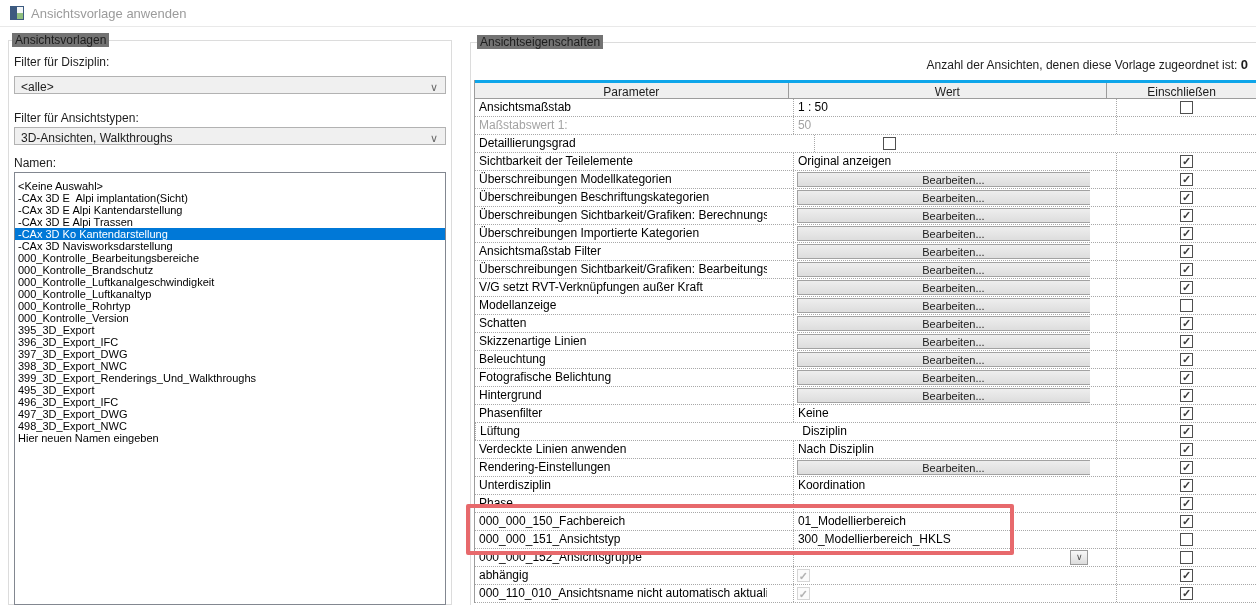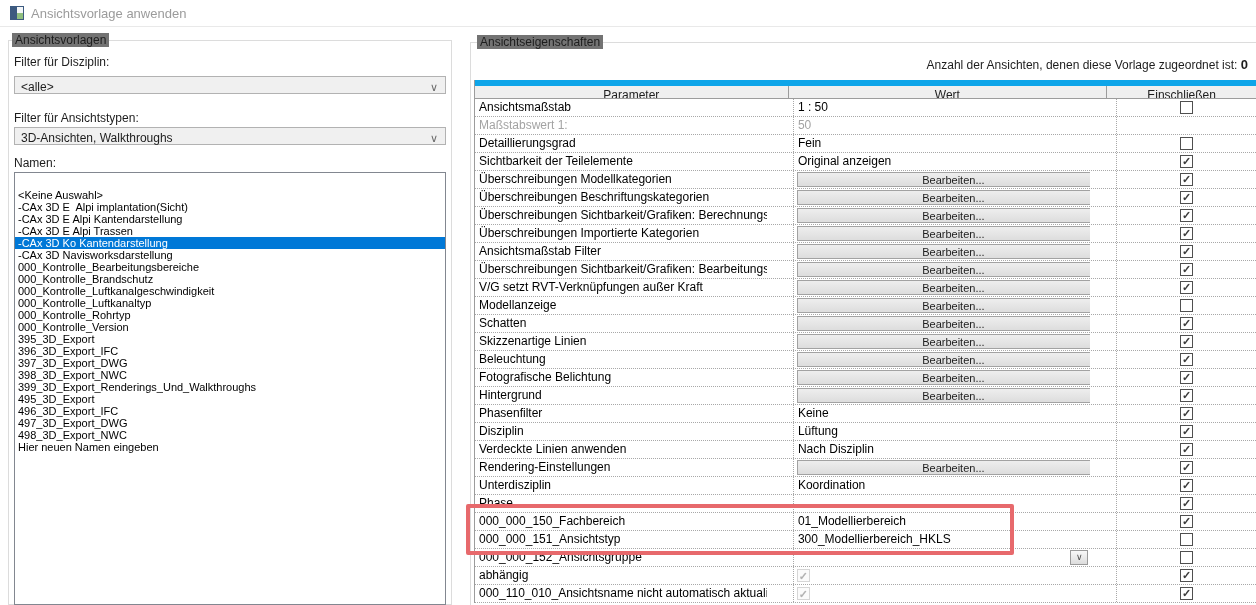--- a/index.html
+++ b/index.html
@@ -24,33 +24,33 @@
 
   .field-label { position:absolute; color:#1d1d1d; }
 
   
   .combo { position:absolute; height:18px; background:#f0f0f0; border:1px solid #b2b2b2;
     line-height:20px; padding-left:6px; color:#1d1d1d; cursor:default; }
   .combo .chev { position:absolute; right:7px; top:0; line-height:20px; color:#6a6a6a; font-size:11px; }
 
   
   .listbox { position:absolute; left:14px; top:172px; width:432px; height:433px;
-    background:#fff; border:1px solid #828790; padding-top:16px; overflow:hidden; }
+    background:#fff; border:1px solid #828790; padding-top:7px; overflow:hidden; }
   .list-item { height:12px; line-height:12px; font-size:11px; padding-left:3px;
     white-space:pre; color:#000; }
   .list-item.selected { background:#0078d7; color:#fff; }
 
   
   .count-line { position:absolute; top:57px; right:8px; white-space:nowrap; color:#1d1d1d; }
   .count-line b { font-size:13px; }
 
   .ptable { position:absolute; left:474px; top:80px; width:782px;
     border-left:1px solid #9c9c9c; }
   .thead { display:flex; height:19px; background:#efefef;
-    border-top:6px solid #0ea5e9; border-bottom:1px solid #9c9c9c; }
+    border-top:3px solid #0ea5e9; border-bottom:1px solid #9c9c9c; }
   .th { line-height:18px; text-align:center; color:#1d1d1d; overflow:hidden; white-space:nowrap; }
   .th.param { width:313px; }
   .th.wert  { width:319px; border-left:1px solid #9c9c9c; }
   .th.incl  { width:150px; border-left:1px solid #9c9c9c; }
 
   .t-row { display:flex; height:18px; border-bottom:1px dotted #a8a8a8;gap:26px; }
   .cell { height:17px; overflow:hidden; white-space:nowrap; }
   .cell.param { width:313px; line-height:17px; padding-left:4px; }
   .cell.wert  { width:319px; line-height:17px; border-left:1px dotted #a8a8a8; position:relative; }
   .cell.wert .val { padding-left:4px; }
@@ -151,21 +151,20 @@
           <span class="checkbox"></span>
         </div>
       </div>
       <div class="t-row">
         <div class="cell param gray">Maßstabswert 1:</div>
         <div class="cell wert"><span class="val gray">50</span></div>
         <div class="cell include"></div>
       </div>
       <div class="t-row">
         <div class="cell param">Detaillierungsgrad</div>
-        <div class="cell wert"><span class="val">Fein</span></div>
         <div class="cell include">
           <span class="checkbox"></span>
         </div>
       </div>
       <div class="t-row">
         <div class="cell param">Sichtbarkeit der Teilelemente</div>
         <div class="cell wert"><span class="val">Original anzeigen</span></div>
         <div class="cell include">
           <span class="checkbox checked">✓</span>
         </div>
@@ -288,22 +287,22 @@
         </div>
       </div>
       <div class="t-row">
         <div class="cell param">Phasenfilter</div>
         <div class="cell wert"><span class="val">Keine</span></div>
         <div class="cell include">
           <span class="checkbox checked">✓</span>
         </div>
       </div>
       <div class="t-row">
+        <div class="cell wert"><span class="val">Lüftung</span></div>
         <div class="cell param">Disziplin</div>
-        <div class="cell wert"><span class="val">Lüftung</span></div>
         <div class="cell include">
           <span class="checkbox checked">✓</span>
         </div>
       </div>
       <div class="t-row">
         <div class="cell param">Verdeckte Linien anwenden</div>
         <div class="cell wert"><span class="val">Nach Disziplin</span></div>
         <div class="cell include">
           <span class="checkbox checked">✓</span>
         </div>

